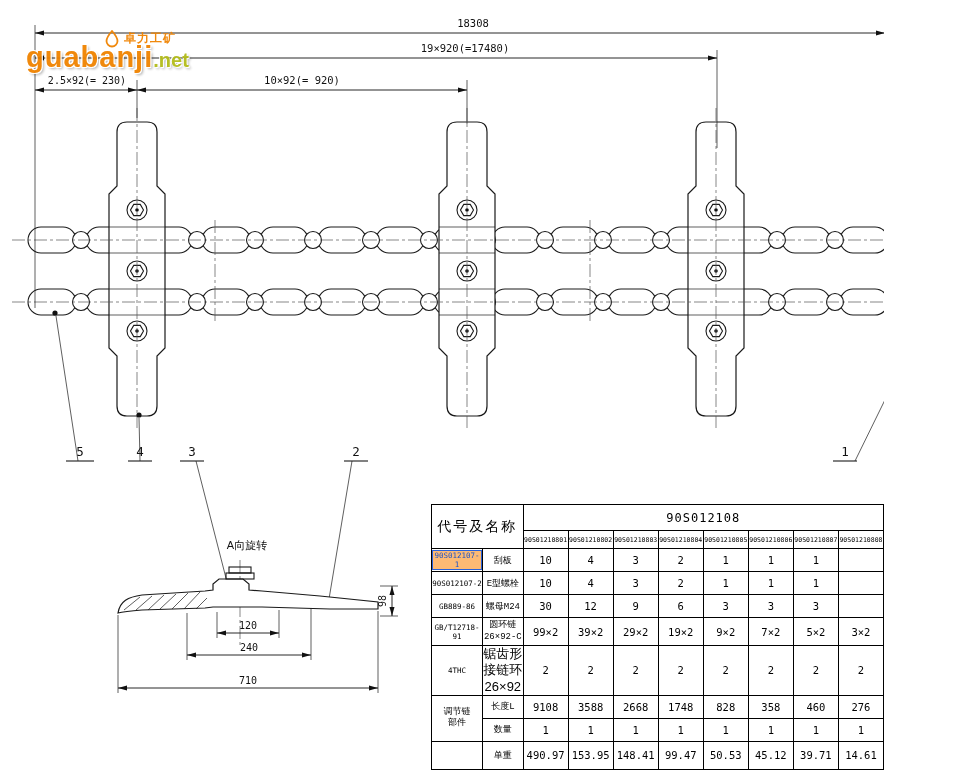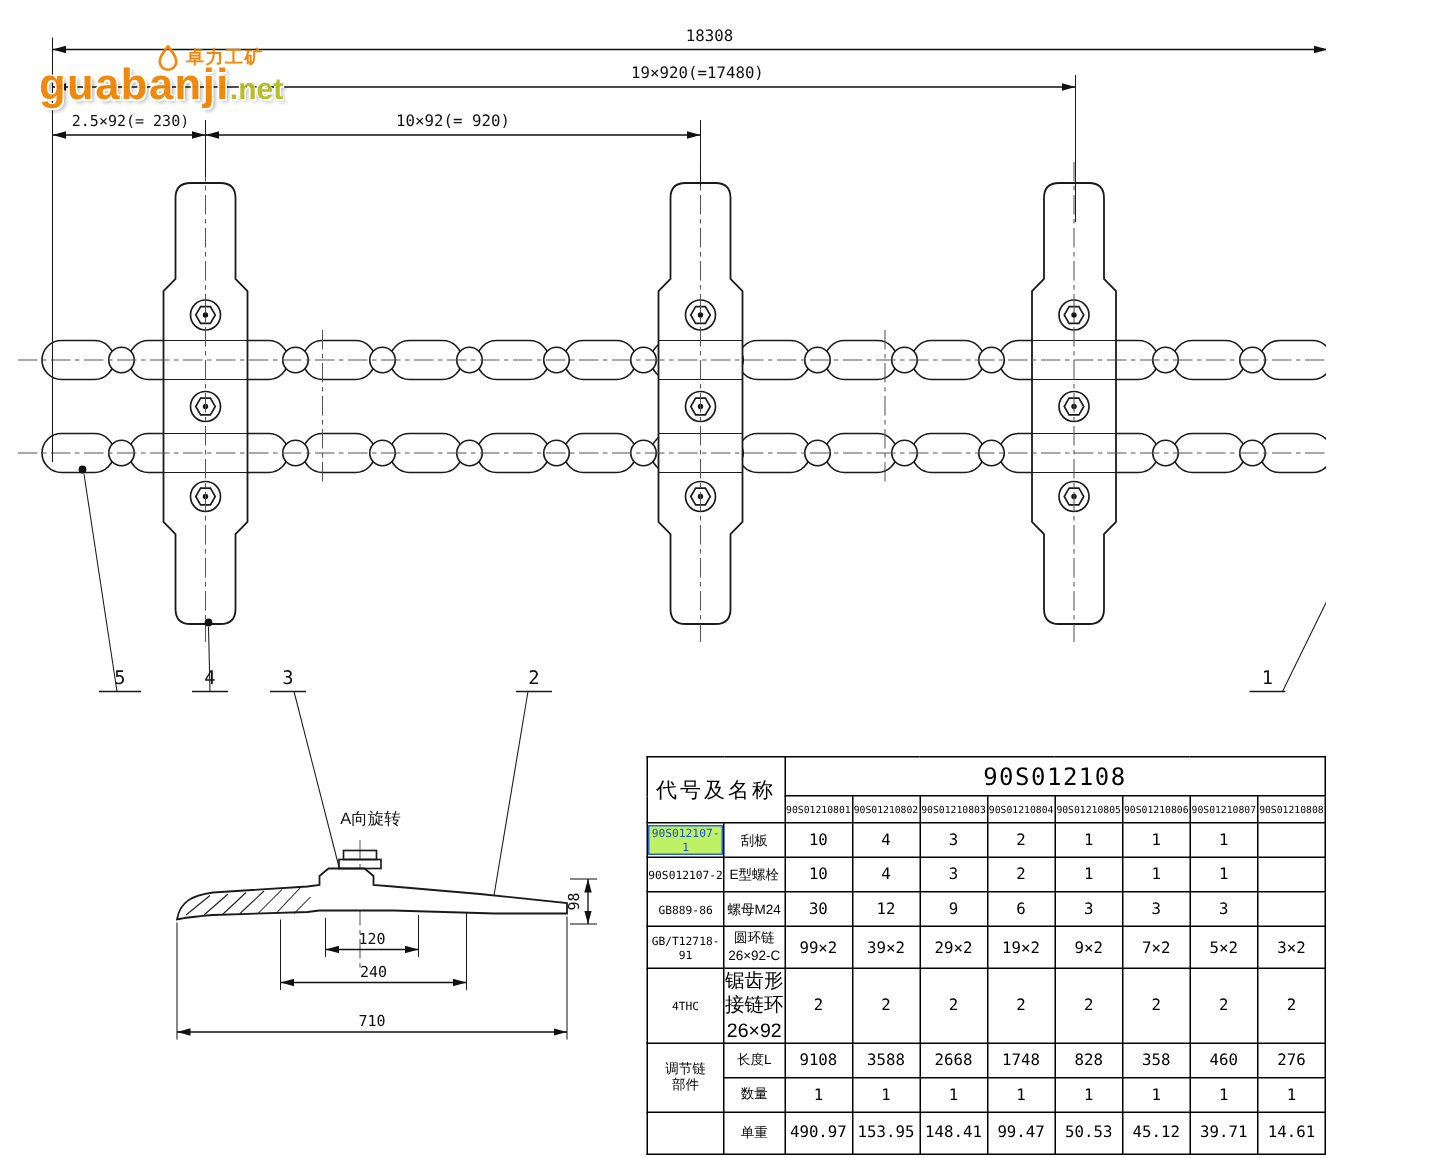--- a/index.html
+++ b/index.html
@@ -32,28 +32,28 @@
        text-shadow:1px 1px 0 #fff,-1px -1px 0 #fff,2px 2px 3px rgba(0,0,0,.3)}
 
   
   .parts-table{position:absolute;left:431px;top:504px;border-collapse:collapse;background:#fff;table-layout:fixed}
   .parts-table td{border:1px solid #000;text-align:center;vertical-align:middle;overflow:hidden;
                   font-family:"DejaVu Sans Mono",monospace;padding:0}
   .parts-table{border:1.5px solid #000}
   tr.h26>td{height:26px} tr.h18>td{height:18px} tr.h23>td{height:23px}
   tr.h28>td{height:28px} tr.h30>td{height:30px}
   td.corner{font-family:"Liberation Sans",sans-serif;font-size:14px;letter-spacing:2px}
-  td.title{font-size:16px;letter-spacing:1px}
+  td.title{font-size:12px;letter-spacing:1px}
   td.sub{font-size:6.5px}
   td.code{font-size:7.5px}
-  td.name{font-family:Liberation Sans, sans-serif;font-size:9px}
+  td.name{font-family:Liberation Mono, monospace;font-size:9px}
   td.name-s{font-family:"Liberation Sans",sans-serif;font-size:13px}
   td.val{font-size:10.5px}
   .pre{white-space:pre-line;line-height:1.25}
-  .hl{color:#1a52c8;border:1px solid #2a62d8;background:#bef264;font-size:7.5px;padding:0 1px;display:inline-block;text-decoration:none;cursor:pointer}
+  .hl{color:#1a52c8;border:1px solid #2a62d8;background:#fdba74;font-size:7.5px;padding:0 1px;display:inline-block;text-decoration:none;cursor:pointer}
 </style>
 </head>
 <body>
 
 <div class="page">
 
   <svg class="drawing" width="964" height="772" viewBox="0 0 964 772">
     <defs>
       <marker id="ar" markerWidth="10" markerHeight="8" refX="9" refY="4" orient="auto-start-reverse" markerUnits="userSpaceOnUse">
         <path d="M0,1.5 L9,4 L0,6.5 Z" fill="#111"></path>

